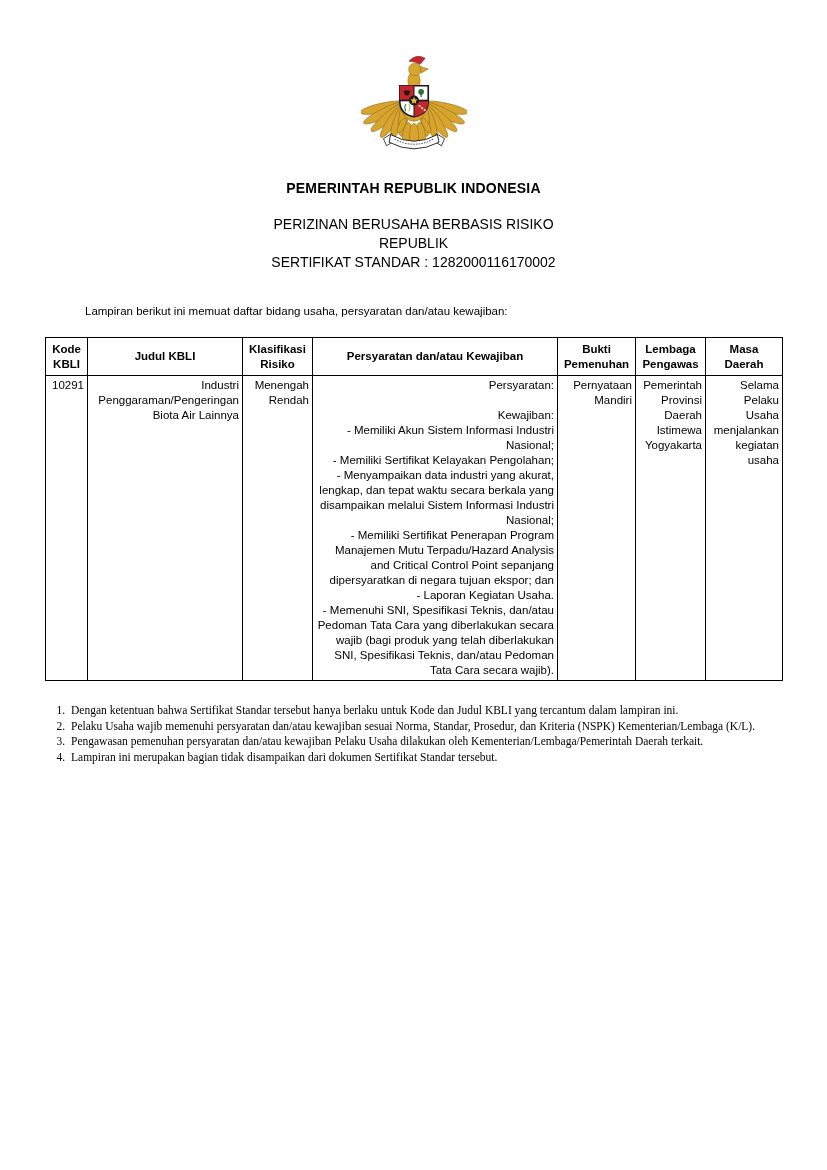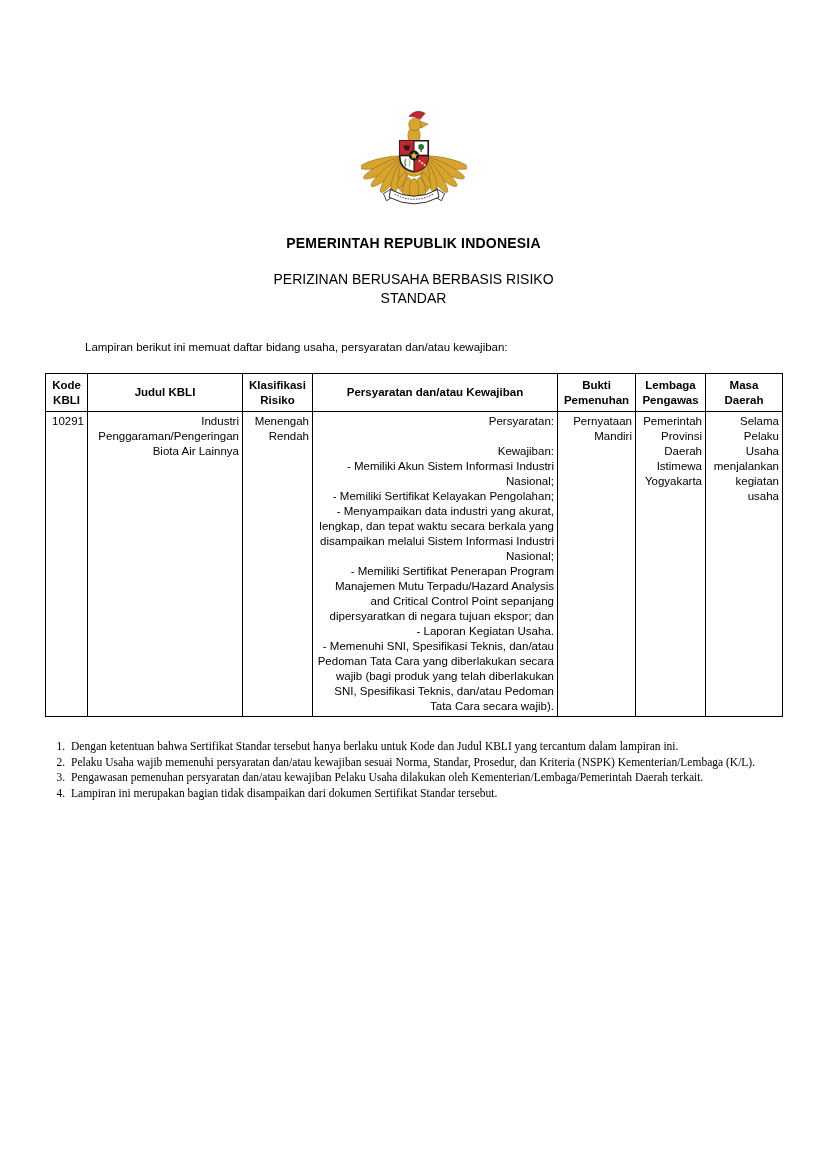--- a/index.html
+++ b/index.html
@@ -6,21 +6,21 @@
   html,body { margin:0; padding:0; background:#ffffff; }
   .page {
     width: 827px; height: 1170px;
     background: #ffffff;
     color: #000000;
     font-family: "Liberation Sans", "DejaVu Sans", sans-serif;
     position: relative;
     overflow: hidden;
   }
   .content { padding: 0 45px; }
-  .header { text-align: center; padding-top: 99px; }
+  .header { text-align: center; padding-top: 44px; }
   .emblem-wrap { display:inline-block; line-height:0; }
   .title-main {
     margin-top: 18px;
     font-size: 14px; font-weight: bold; letter-spacing: .2px;
   }
   .title-group { margin-top: 19px; font-size: 14px; font-weight: normal; line-height: 19px; }
   .intro {
     margin: 33px 0 0 0;
     font-size: 11.5px;
     text-align: left;
@@ -136,21 +136,22 @@
           <path d="M27 89 q23 13 46 0 l1.5 7.5 q-24.5 13 -49 0 z" fill="#ffffff" stroke="#1A1A1A" stroke-width="0.9"></path>
           <path d="M31 93.5 q19 10 38 0" stroke="#555" stroke-width="1" fill="none" stroke-dasharray="1.5,1.2"></path>
         </g>
       </svg>
     </span>
 
     <div class="title-main">PEMERINTAH REPUBLIK INDONESIA</div>
 
     <div class="title-group">
       <div>PERIZINAN BERUSAHA BERBASIS RISIKO</div>
-      <div>STANDAR</div>
+      <div>REPUBLIK</div>
+      <div>SERTIFIKAT STANDAR : 1282000116170002</div>
     </div>
   </div>
 
   <div class="content">
     <p class="intro">Lampiran berikut ini memuat daftar bidang usaha, persyaratan dan/atau kewajiban:</p>
 
     <table class="kbli">
       <colgroup>
         <col style="width:42px">
         <col style="width:155px">

